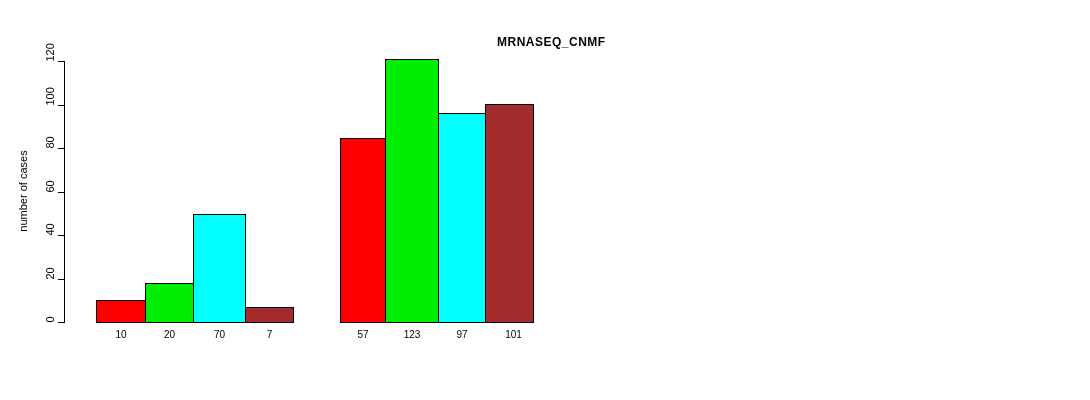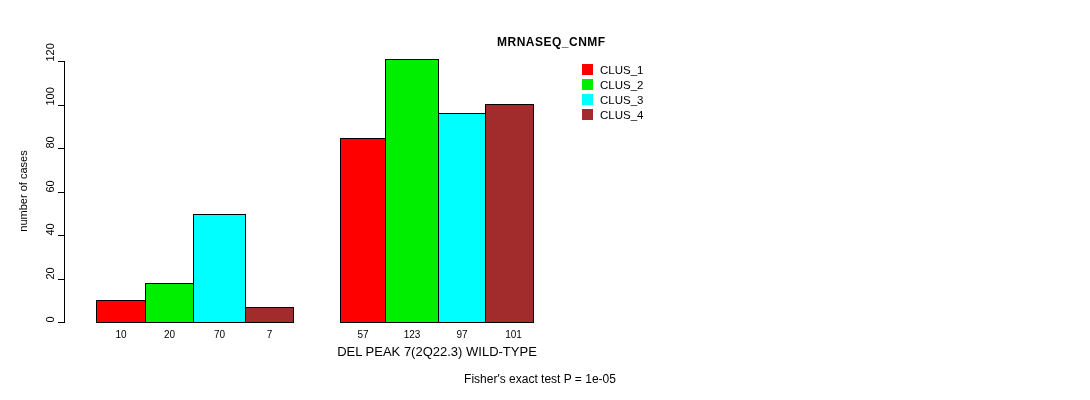--- a/index.html
+++ b/index.html
@@ -171,36 +171,16 @@
   <div class="bar" style="left:340px; top:138px; width:46px; height:185px; background:#FF0000;"></div>
   <div class="bar" style="left:385px; top:59px;  width:54px; height:264px; background:#00EE00;"></div>
   <div class="bar" style="left:438px; top:113px; width:48px; height:210px; background:#00FFFF;"></div>
   <div class="bar" style="left:485px; top:104px; width:49px; height:219px; background:#A22B2B;"></div>
 
   <div class="bar-value" style="left:340px; width:46px;">57</div>
   <div class="bar-value" style="left:385px; width:54px;">123</div>
   <div class="bar-value" style="left:438px; width:48px;">97</div>
   <div class="bar-value" style="left:489px; width:49px;">101</div>
 
-  <div class="group-label" style="left:287px; width:300px;">DEL PEAK  7(2Q22.3) WILD-TYPE</div>
 
-  <div id="footnote">Fisher's exact test P = 1e-05</div>
 
-  <div id="legend">
-    <div class="legend-row">
-      <span class="legend-swatch" style="background:#FF0000;"></span>
-      <span class="legend-label">CLUS_1</span>
-    </div>
-    <div class="legend-row">
-      <span class="legend-swatch" style="background:#00EE00;"></span>
-      <span class="legend-label">CLUS_2</span>
-    </div>
-    <div class="legend-row">
-      <span class="legend-swatch" style="background:#00FFFF;"></span>
-      <span class="legend-label">CLUS_3</span>
-    </div>
-    <div class="legend-row">
-      <span class="legend-swatch" style="background:#A22B2B;"></span>
-      <span class="legend-label">CLUS_4</span>
-    </div>
-  </div>
 
 </div>
 
 </body></html>

